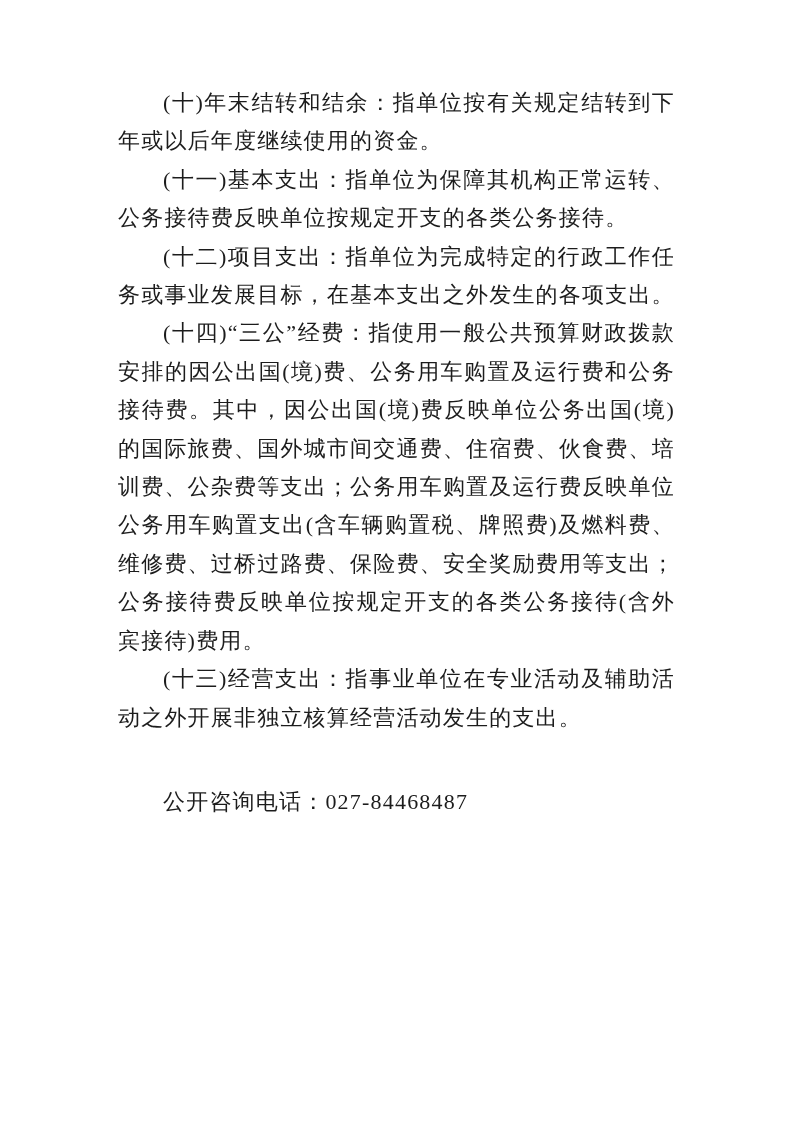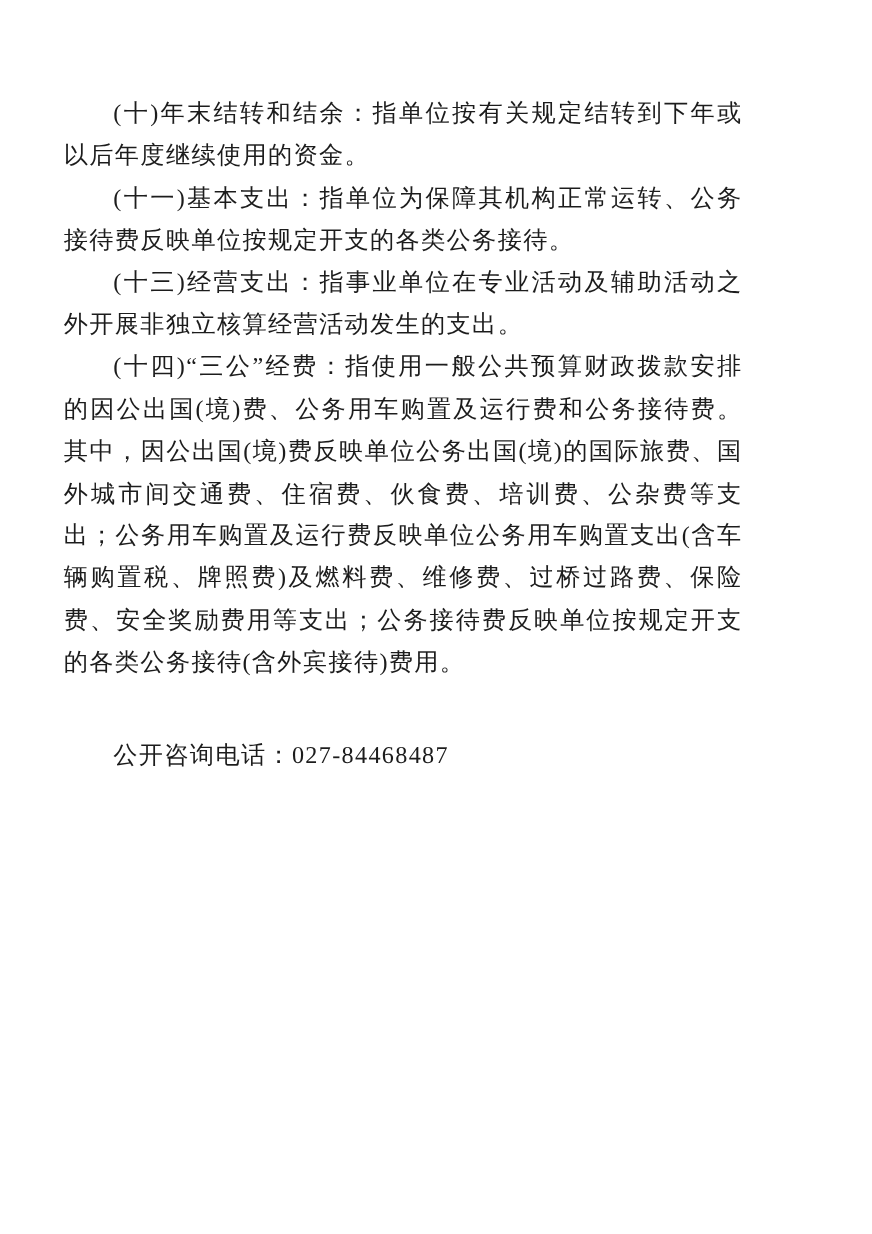--- a/index.html
+++ b/index.html
@@ -9,21 +9,21 @@
   }
   body {
     width: 793px;
     height: 1122px;
     overflow: hidden;
   }
   .page {
     box-sizing: border-box;
     width: 793px;
     height: 1122px;
-    padding: 84px 118px 0 58px;
+    padding: 84px 118px 0 118px;
     background: #ffffff;
     font-family: "Liberation Serif", "DejaVu Serif", serif;
     font-size: 22px;
     line-height: 38.4px;
     color: #1c1c1c;
   }
   .page p {
     margin: 0;
     text-align: justify;
     text-align-last: left;
@@ -36,16 +36,17 @@
     text-align: right;
     font-family: Liberation Serif, serif;
   }
 </style>
 </head>
 <body>
 
 <div class="page">
   <p>(十)年末结转和结余：指单位按有关规定结转到下年或以后年度继续使用的资金。</p>
   <p>(十一)基本支出：指单位为保障其机构正常运转、公务接待费反映单位按规定开支的各类公务接待。</p>
+  <p>(十二)项目支出：指单位为完成特定的行政工作任务或事业发展目标，在基本支出之外发生的各项支出。</p>
+  <p>(十四)“三公”经费：指使用一般公共预算财政拨款安排的因公出国(境)费、公务用车购置及运行费和公务接待费。其中，因公出国(境)费反映单位公务出国(境)的国际旅费、国外城市间交通费、住宿费、伙食费、培训费、公杂费等支出；公务用车购置及运行费反映单位公务用车购置支出(含车辆购置税、牌照费)及燃料费、维修费、过桥过路费、保险费、安全奖励费用等支出；公务接待费反映单位按规定开支的各类公务接待(含外宾接待)费用。</p>
   <p>(十三)经营支出：指事业单位在专业活动及辅助活动之外开展非独立核算经营活动发生的支出。</p>
-  <p>(十四)“三公”经费：指使用一般公共预算财政拨款安排的因公出国(境)费、公务用车购置及运行费和公务接待费。其中，因公出国(境)费反映单位公务出国(境)的国际旅费、国外城市间交通费、住宿费、伙食费、培训费、公杂费等支出；公务用车购置及运行费反映单位公务用车购置支出(含车辆购置税、牌照费)及燃料费、维修费、过桥过路费、保险费、安全奖励费用等支出；公务接待费反映单位按规定开支的各类公务接待(含外宾接待)费用。</p>
   <p class="contact-line">公开咨询电话：027-84468487</p>
 </div>
 
 </body></html>

